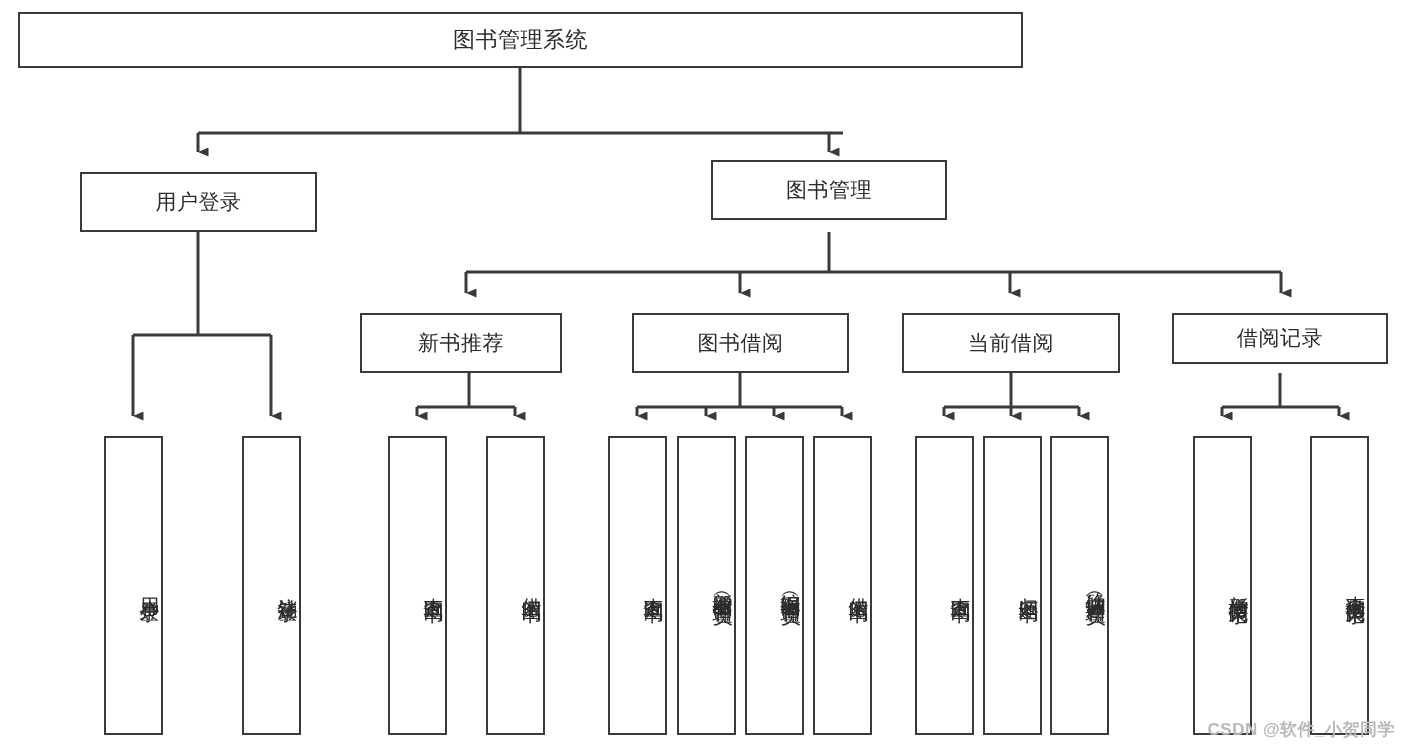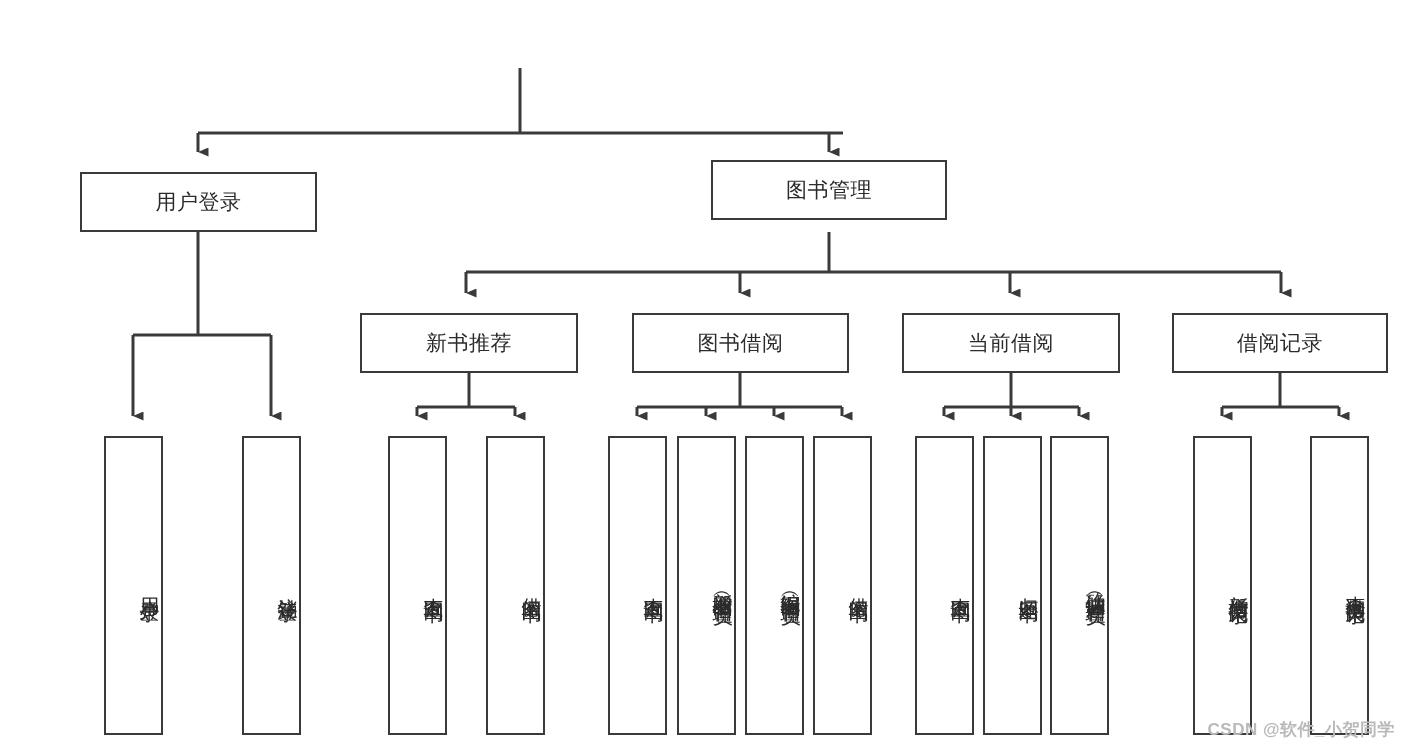--- a/index.html
+++ b/index.html
@@ -120,38 +120,41 @@
       <path d="M1011,407 L1011,416" marker-end="url(#arrow)"></path>
       <path d="M1079,407 L1079,416" marker-end="url(#arrow)"></path>
 
       <path d="M1280,373 L1280,407"></path>
       <path d="M1222,407 L1339,407"></path>
       <path d="M1222,407 L1222,416" marker-end="url(#arrow)"></path>
       <path d="M1339,407 L1339,416" marker-end="url(#arrow)"></path>
     </g>
   </svg>
 
+  <div class="node root" style="left:18px; top:12px; width:1005px; height:56px;">
+    <span class="lbl">图书管理系统</span>
+  </div>
 
   <div class="node" style="left:80px; top:172px; width:237px; height:60px;">
     <span class="lbl">用户登录</span>
   </div>
   <div class="node" style="left:711px; top:160px; width:236px; height:60px;">
     <span class="lbl">图书管理</span>
   </div>
 
-  <div class="node" style="left:360px; top:313px; width:218px; height:60px;">
+  <div class="node" style="left:360px; top:313px; width:202px; height:60px;">
     <span class="lbl">新书推荐</span>
   </div>
   <div class="node" style="left:902px; top:313px; width:218px; height:60px;">
     <span class="lbl">当前借阅</span>
   </div>
   <div class="node" style="left:632px; top:313px; width:217px; height:60px;">
     <span class="lbl">图书借阅</span>
   </div>
-  <div class="node" style="left:1172px; top:313px; width:216px; height:60px;">
+  <div class="node" style="left:1172px; top:313px; width:216px; height:51px;">
     <span class="lbl">借阅记录</span>
   </div>
 
   <div class="node vertical" style="left:104px; top:436px; width:59px; height:299px;">
     <span class="lbl">用户登录</span>
   </div>
   <div class="node vertical" style="left:242px; top:436px; width:59px; height:299px;">
     <span class="lbl">注销登录</span>
   </div>
 

